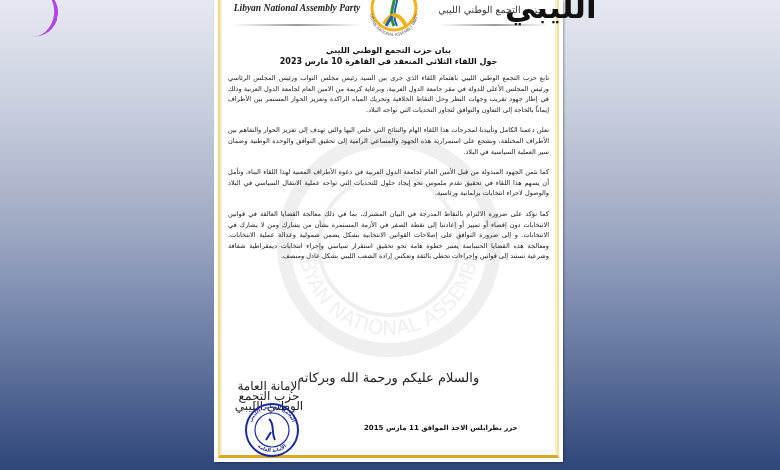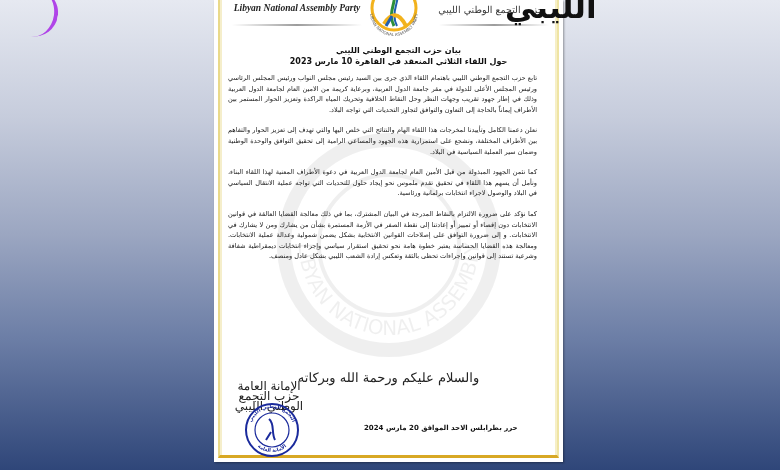--- a/index.html
+++ b/index.html
@@ -43,27 +43,27 @@
   .logo {
     position:absolute; left:150px; top:-14px; width:60px; height:56px;
   }
   .overlay-word {
     position:absolute; left:505px; top:-8px; direction:rtl;
     font-family:"DejaVu Sans", sans-serif; font-weight:bold; font-size:31px;
     color:#111; letter-spacing:-1px; line-height:1;
   }
   .titles {
     position:absolute; left:0; width:100%; top:45px; text-align:center; direction:rtl;
-    font-weight:bold; font-size:8px; color:#111; line-height:11px;padding-left:10px;
+    font-weight:bold; font-size:8px; color:#111; line-height:11px;
   }
   .body {
     position:absolute; left:14px; right:14px; top:73px; direction:rtl; text-align:justify;
     font-family:"DejaVu Serif", serif; font-size:6.55px; line-height:10.6px; color:#222;
   }
-  .body p { margin:0 12px 10px 0; }
+  .body p { margin:0 0 10px 0; }
   .closing {
     position:absolute; left:0; width:100%; top:370px; text-align:center; direction:rtl;
     font-family:"DejaVu Serif", serif; font-size:13px; color:#222;
   }
   .sign {
     position:absolute; left:10px; width:90px; top:381px; text-align:center; direction:rtl;
     font-family:"DejaVu Serif", serif; font-size:12px; line-height:10px; color:#222;
   }
   .stamp { position:absolute; left:30px; top:402px; width:56px; height:56px; }
   .dateline {
@@ -135,16 +135,16 @@
     <path id="st-bot" d="M6,28 A22,22 0 0,0 50,28" fill="none"></path>
     <text font-size="5" font-family="DejaVu Sans, sans-serif" fill="#1a2a9c" font-weight="bold">
       <textPath href="#st-top" startOffset="50%" text-anchor="middle">التجمع الوطني الليبي</textPath>
     </text>
     <text font-size="5" font-family="DejaVu Sans, sans-serif" fill="#1a2a9c" font-weight="bold">
       <textPath href="#st-bot" startOffset="50%" text-anchor="middle">الأمانة العامة</textPath>
     </text>
     <path d="M25,17 C31,22 27,30 31,38 M27,30 L22,38" fill="none" stroke="#1a2a9c" stroke-width="2"></path>
   </svg>
 
-  <div class="dateline">حرر بطرابلس الاحد الموافق 20 مارس 2024</div>
+  <div class="dateline">حرر بطرابلس الاحد الموافق 11 مارس 2015</div>
 </div>
 
 <div class="overlay-word">الليبي</div>
 
 </body></html>

